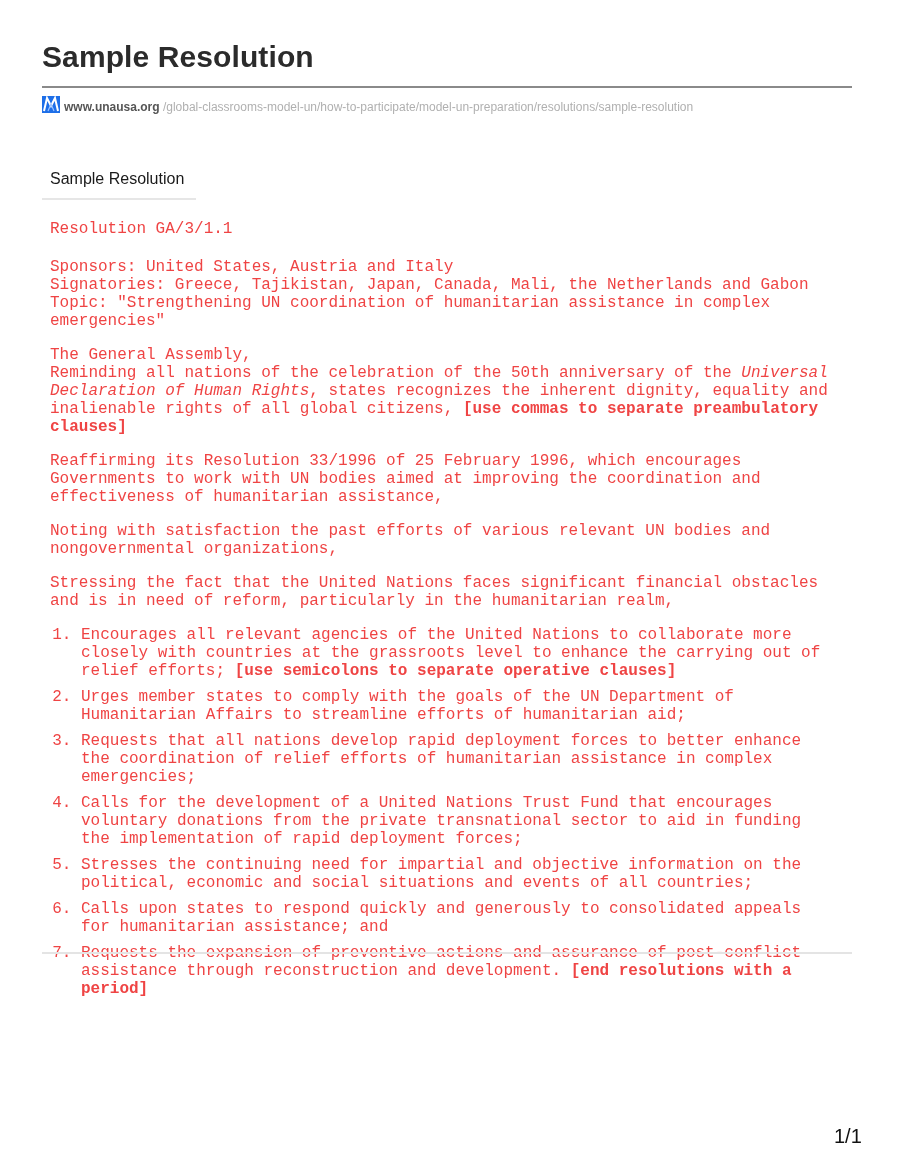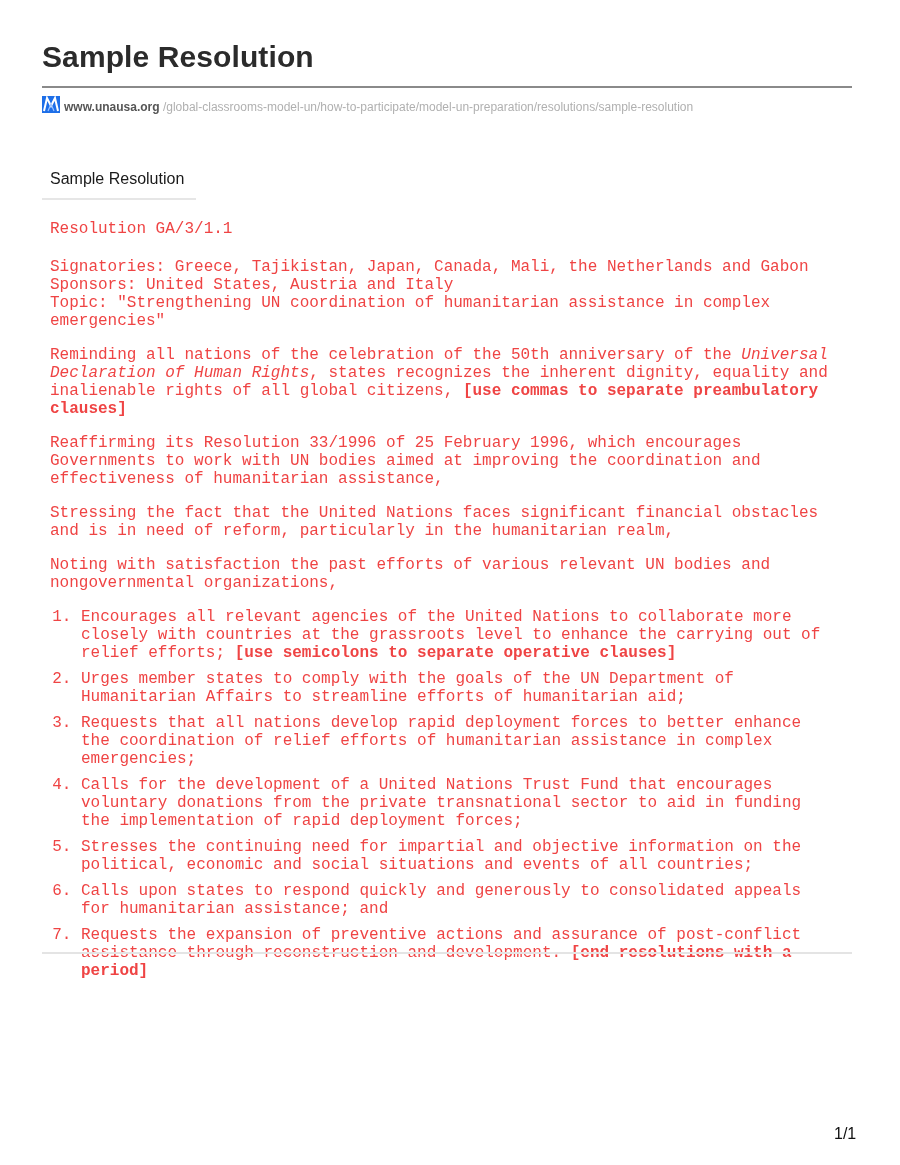--- a/index.html
+++ b/index.html
@@ -100,21 +100,21 @@
       left: 42px;
       top: 952px;
       width: 810px;
       height: 2px;
       background: #e4e4e4;
     }
     .page-number {
       position: absolute;
       left: 834px;
       top: 1125px;
-      font-size: 16px;
+      font-size: 20px;
       color: #111111;
     }
   </style>
 </head>
 <body>
 
 <h1 class="page-title">Sample Resolution</h1>
 <div class="title-rule"></div>
 
 <div class="source-line">
@@ -129,32 +129,33 @@
 </div>
 
 <div class="breadcrumb-box">
   <span>Sample Resolution</span>
 </div>
 
 <div class="content">
   <p class="res-id">Resolution GA/3/1.1</p>
 
   <div class="meta">
+    <p>Sponsors: United States, Austria and Italy</p>
     <p>Signatories: Greece, Tajikistan, Japan, Canada, Mali, the Netherlands and Gabon</p>
-    <p>Sponsors: United States, Austria and Italy</p>
     <p>Topic: "Strengthening UN coordination of humanitarian assistance in complex emergencies"</p>
   </div>
 
   <div class="block">
+    <p>The General Assembly,</p>
     <p><span>Reminding all nations of the celebration of the 50th anniversary of the </span><span class="italic">Universal Declaration of Human Rights</span><span>, states recognizes the inherent dignity, equality and inalienable rights of all global citizens, </span><span class="bold">[use commas to separate preambulatory clauses]</span></p>
   </div>
 
   <p class="para">Reaffirming its Resolution 33/1996 of 25 February 1996, which encourages Governments to work with UN bodies aimed at improving the coordination and effectiveness of humanitarian assistance,</p>
+  <p class="para">Noting with satisfaction the past efforts of various relevant UN bodies and nongovernmental organizations,</p>
   <p class="para">Stressing the fact that the United Nations faces significant financial obstacles and is in need of reform, particularly in the humanitarian realm,</p>
-  <p class="para">Noting with satisfaction the past efforts of various relevant UN bodies and nongovernmental organizations,</p>
 
   <ol class="clauses">
     <li><span>Encourages all relevant agencies of the United Nations to collaborate more closely with countries at the grassroots level to enhance the carrying out of relief efforts; </span><span class="bold">[use semicolons to separate operative clauses]</span></li>
     <li><span>Urges member states to comply with the goals of the UN Department of Humanitarian Affairs to streamline efforts of humanitarian aid;</span></li>
     <li><span>Requests that all nations develop rapid deployment forces to better enhance the coordination of relief efforts of humanitarian assistance in complex emergencies;</span></li>
     <li><span>Calls for the development of a United Nations Trust Fund that encourages voluntary donations from the private transnational sector to aid in funding the implementation of rapid deployment forces;</span></li>
     <li><span>Stresses the continuing need for impartial and objective information on the political, economic and social situations and events of all countries;</span></li>
     <li><span>Calls upon states to respond quickly and generously to consolidated appeals for humanitarian assistance; and</span></li>
     <li><span> Requests the expansion of preventive actions and assurance of post-conflict assistance through reconstruction and development. </span><span class="bold">[end resolutions with a period]</span></li>
   </ol>

